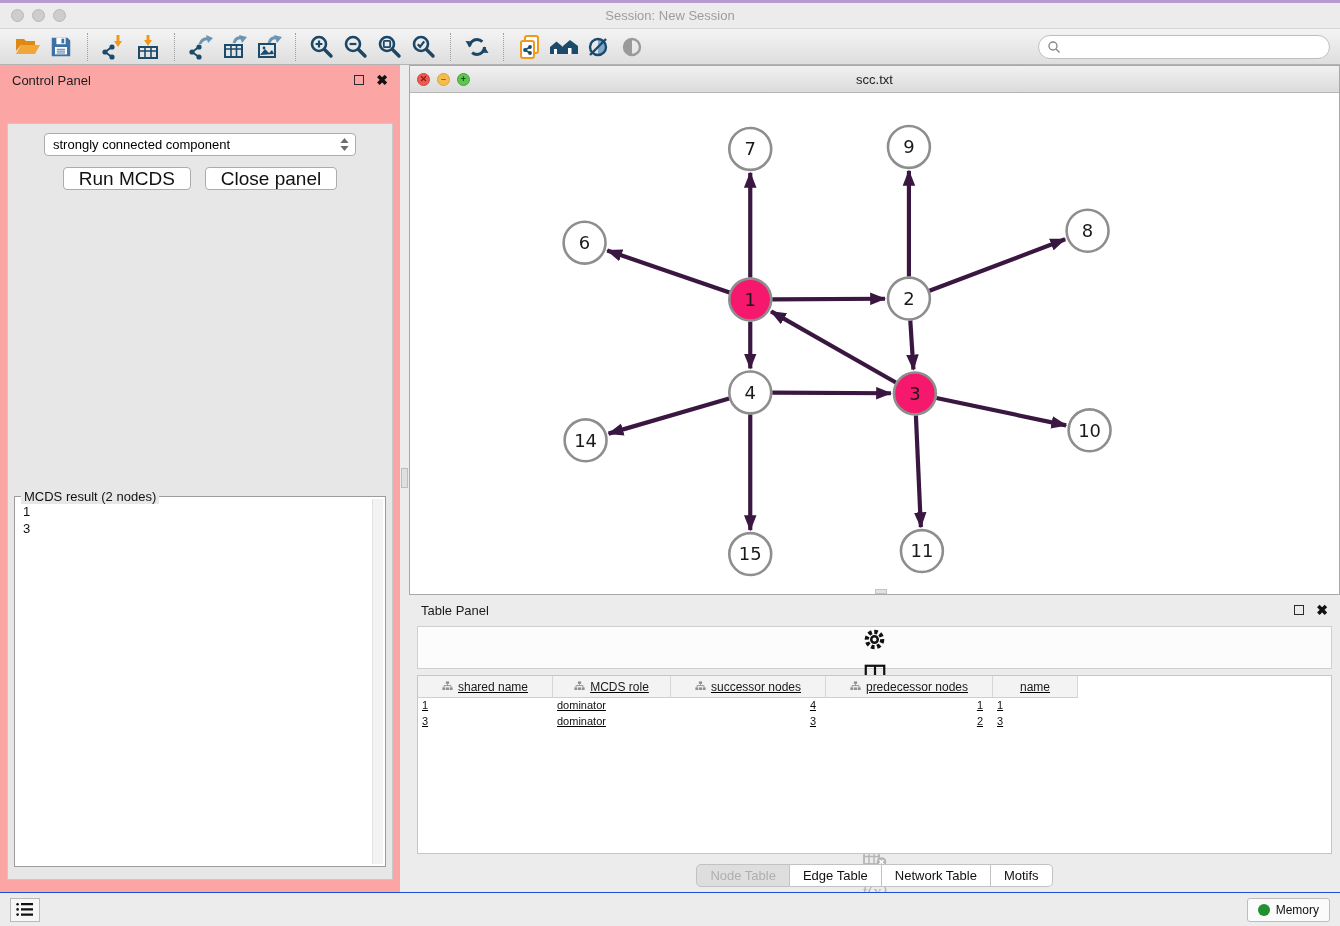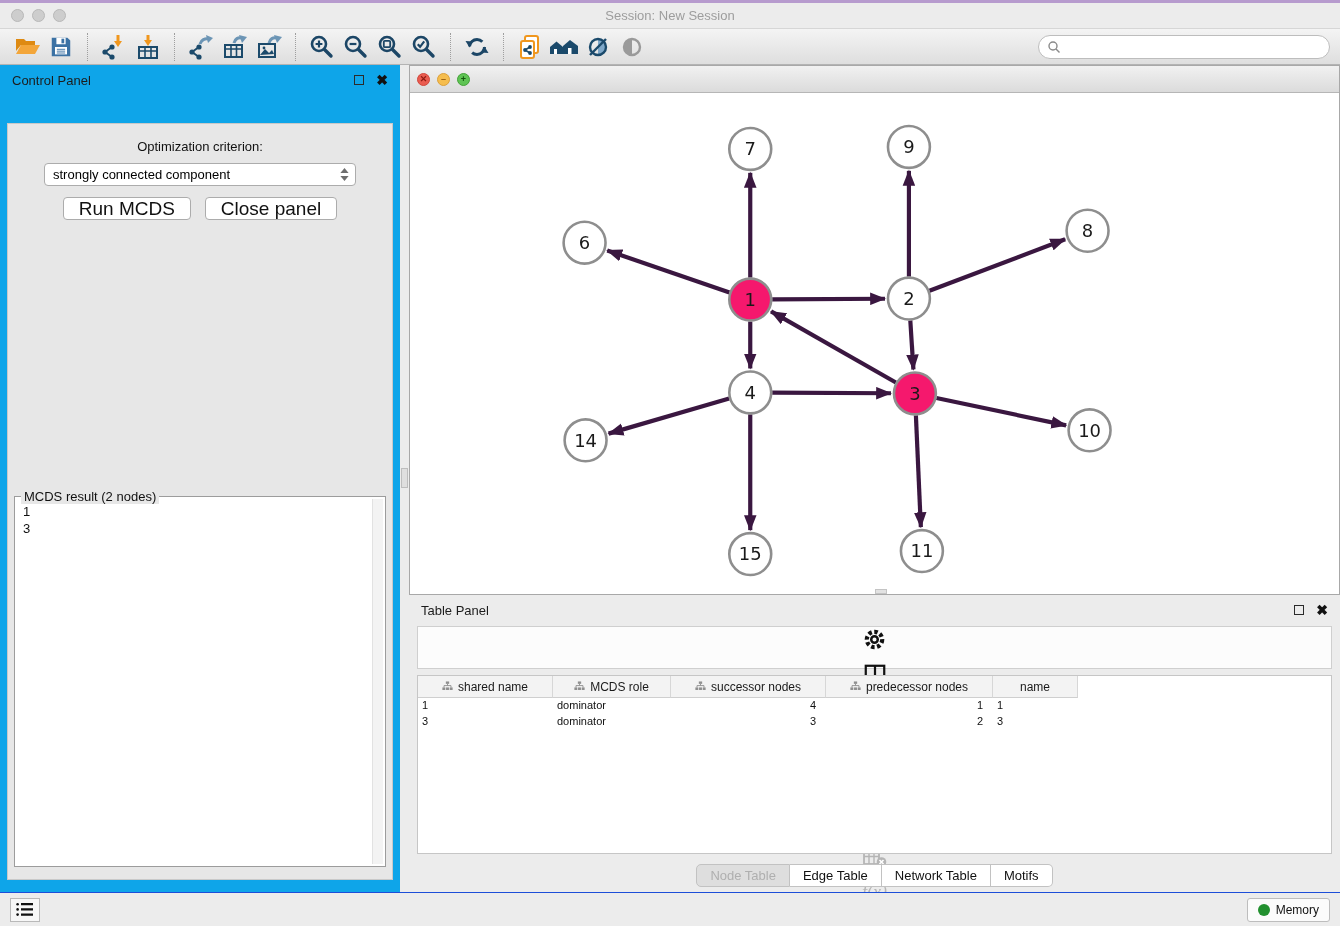--- a/index.html
+++ b/index.html
@@ -22,21 +22,21 @@
   .tb-icon { width:34px; height:30px; display:flex; align-items:center; justify-content:center; }
   .tb-sep { width:0; height:28px; border-left:1px dotted #9E9E9E; margin:0 9px; }
   .search-wrap { margin-left:auto; width:292px; height:24px; background:#FFF; border:1px solid #BDBDBD;
                  border-radius:12px; display:flex; align-items:center; padding:0 8px; gap:5px; }
   .search-wrap input { border:none; outline:none; flex:1; font-size:12px; background:transparent; }
 
   
   .main { position:absolute; top:62px; left:0; right:0; bottom:34px; display:flex; }
 
   
-  .control-panel { width:400px; position:relative; background:#0ea5e9; }
+  .control-panel { width:400px; position:relative; background:#fca5a5; }
   .panel-header { height:30px; display:flex; align-items:center; padding:0 12px; font-size:13px; color:#1C1C1C; }
   .ph-spacer { flex:1; }
   .float-box { width:10px; height:10px; border:1.6px solid #2B2B2B; margin-right:12px; cursor:pointer; }
   .close-x { font-size:14px; font-weight:bold; color:#111; cursor:pointer; line-height:1; }
   .seg-tabs { display:flex; justify-content:center; }
   .seg-tab { font-size:13px; padding:3px 13px; background:#FFF; border:1px solid #C2C2C2;
              border-left:none; color:#111; cursor:pointer; white-space:nowrap; }
   .seg-tab:first-child { border-left:1px solid #C2C2C2; border-radius:5px 0 0 5px; }
   .seg-tab:last-child { border-radius:0 5px 5px 0; }
   .seg-tab.active { background:#DEDEDE; color:#AFAFAF; }
@@ -79,21 +79,21 @@
   .h-handle { position:absolute; bottom:0; left:50%; width:12px; height:5px; background:#E2E2E2;
               border:1px solid #C4C4C4; }
 
   
   .table-panel { flex:1; position:relative; background:#ECECEC; }
   .tp-toolbar { position:absolute; top:31px; left:8px; right:8px; height:43px; background:#FCFCFC;
                 border:1px solid #CFCFCF; display:flex; align-items:center; gap:11px; padding:0 12px;flex-direction:column; }
   .tpt-icon { width:30px; height:30px; display:flex; align-items:center; justify-content:center; cursor:pointer; }
   .fx-label { font-family:"Liberation Serif", serif; font-style:italic; font-size:18px; color:#B5B5B5; }
   .tp-table { position:absolute; top:80px; left:8px; right:8px; bottom:38px; background:#FFF;
-              border:1px solid #C6C6C6; overflow:hidden; }
+              border:1px solid #C6C6C6; overflow:hidden;text-decoration:underline; }
   .tp-head { display:flex; height:22px; font-size:12px; color:#1A1A1A; }
   .th { background:#F3F3F3; border-right:1px solid #D7D7D7; border-bottom:1px solid #CFCFCF;
         display:flex; align-items:center; justify-content:center; gap:5px; cursor:pointer; }
   .tr { display:flex; height:16px; font-size:11px; color:#111; cursor:default; }
   .td { padding:1px 10px 0 4px; overflow:hidden; white-space:nowrap; }
   .tp-tabs { position:absolute; bottom:5px; left:0; right:0; display:flex; justify-content:center; }
 
   
   .statusbar { position:absolute; bottom:0; left:0; right:0; height:34px; background:#ECECEC;
                border-top:1px solid #1d4ed8; display:flex; align-items:center; padding:0 10px; }
@@ -267,21 +267,20 @@
   <div class="main">
 
     <div class="control-panel">
       <div class="panel-header">
         <span>Control Panel</span>
         <span class="ph-spacer"></span>
         <span class="float-box"></span>
         <span class="close-x">✖</span>
       </div>
       <div class="cp-body">
-        <div class="opt-label">Optimization criterion:</div>
         <div class="dropdown">
           <span>strongly connected component</span>
           <span class="dd-spin">
             <svg width="9" height="6" viewBox="0 0 9 6">
                 <path d="M4.5 0L8.6 5H.4z" fill="#6E6E6E"></path>
               </svg>
             <svg width="9" height="6" viewBox="0 0 9 6">
                 <path d="M4.5 6L.4 1h8.2z" fill="#6E6E6E"></path>
               </svg>
           </span>
@@ -300,20 +299,21 @@
     </div>
 
     <div class="v-divider">
       <div class="v-thumb"></div>
     </div>
 
     <div class="right-col">
 
       <div class="network-window">
         <div class="net-titlebar">
+          <div class="net-title">scc.txt</div>
           <div class="nt-group">
             <span class="nt-dot nt-red">✕</span>
             <span class="nt-dot nt-yellow">–</span>
             <span class="nt-dot nt-green">+</span>
           </div>
         </div>
         <div class="net-canvas">
           <svg id="graph-svg" width="100%" height="100%" viewBox="0 0 929 502">
               <defs>
                 <marker id="arrow" viewBox="0 0 14 11" refX="13" refY="5.5" markerWidth="16" markerHeight="13" markerUnits="userSpaceOnUse" orient="auto">

